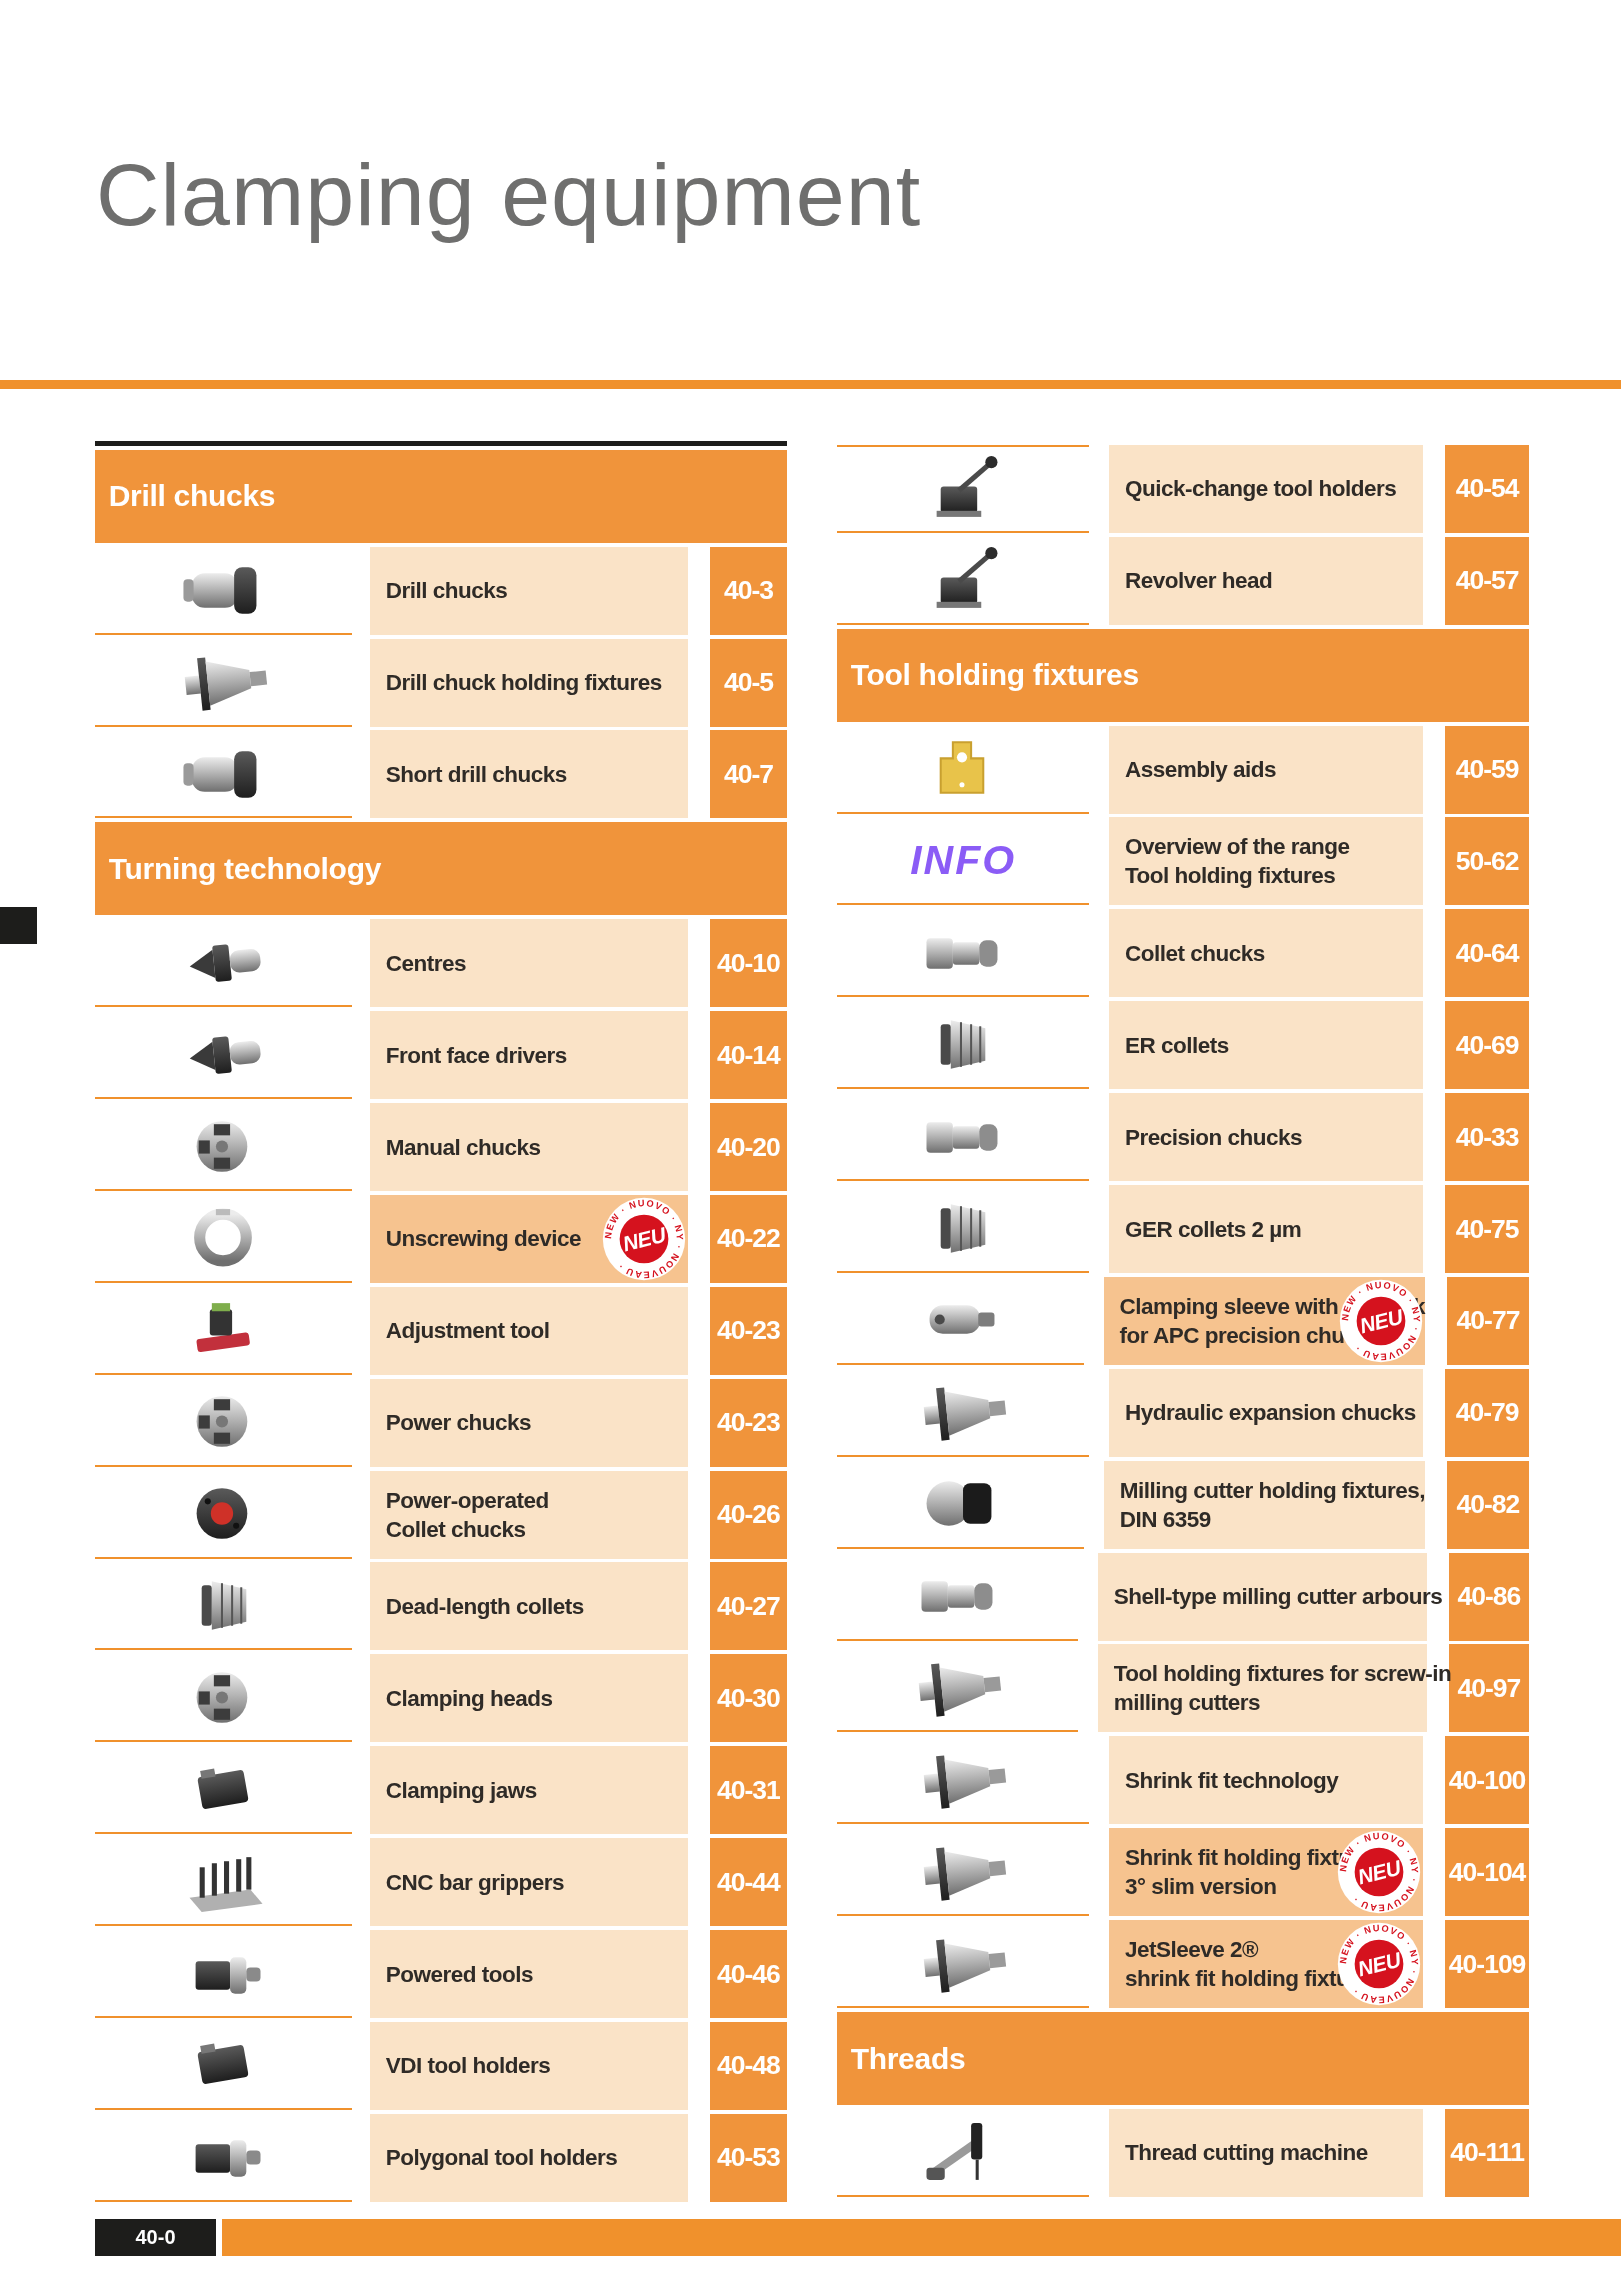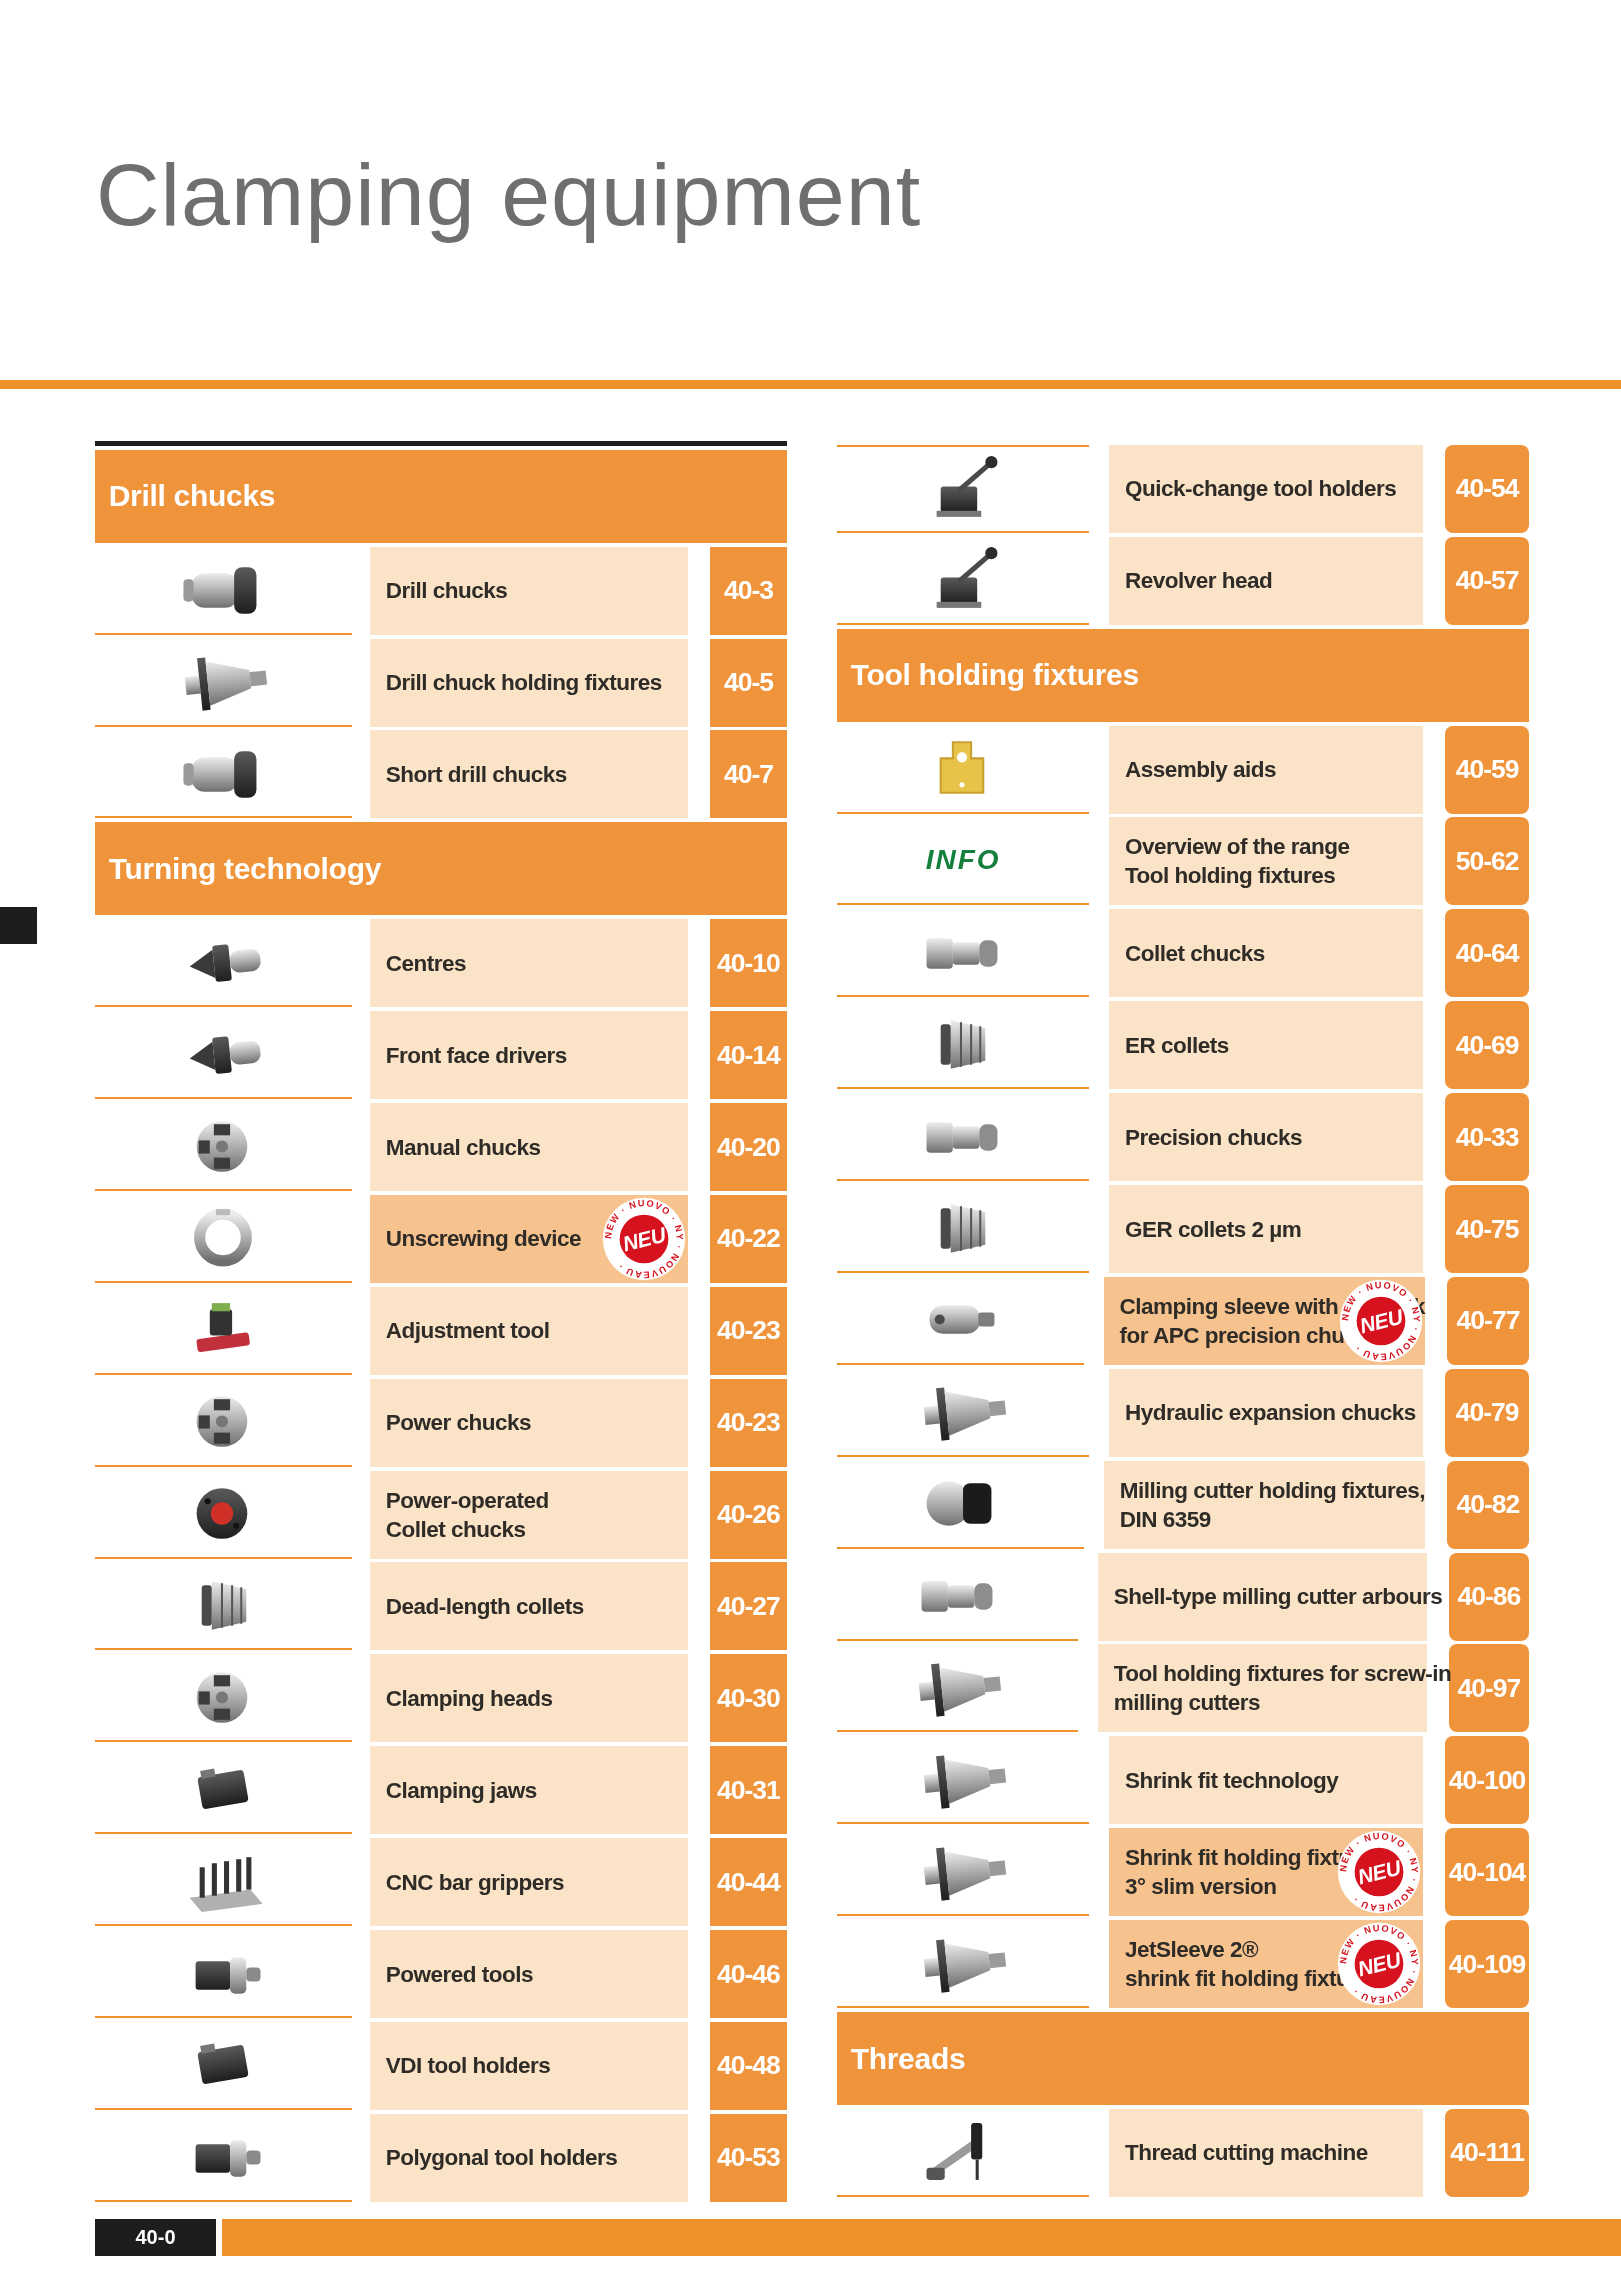--- a/index.html
+++ b/index.html
@@ -34,23 +34,23 @@
     justify-content:center;padding-left:15.7px;box-sizing:border-box;position:relative;
     color:#2F2B27;font-size:22.5px;font-weight:700;letter-spacing:-0.5px;line-height:29px;
     white-space:nowrap;
   }
   .idx-right .cell-label{width:329px;}
   .cell-label.hl{background:#F6C38F;}
   .cell-num{
     width:81px;background:#F0943B;color:#ffffff;display:flex;align-items:center;
     justify-content:center;font-size:26.5px;font-weight:700;letter-spacing:-1px;
   }
-  .idx-right .cell-num{width:88px;border-radius:8px;}
+  .idx-right .cell-num{width:88px;}
   .badge{position:absolute;right:2px;top:2px;width:84px;height:84px;}
-  .info-logo{color:#15803d;font-size:28px;font-weight:700;font-style:italic;letter-spacing:2px;}
+  .info-logo{color:#8b5cf6;font-size:41px;font-weight:700;font-style:italic;letter-spacing:2px;}
   .footer-pagebox{
     position:absolute;left:95px;top:2219px;width:121px;height:37px;background:#1D1D1B;
     color:#ffffff;display:flex;align-items:center;justify-content:center;
     font-size:20px;font-weight:700;
   }
   .footer-bar{position:absolute;left:222px;top:2219px;width:1400px;height:37px;background:#F0912C;}
   .hidden-defs{position:absolute;width:0;height:0;}
 </style>
 </head>
 <body>

